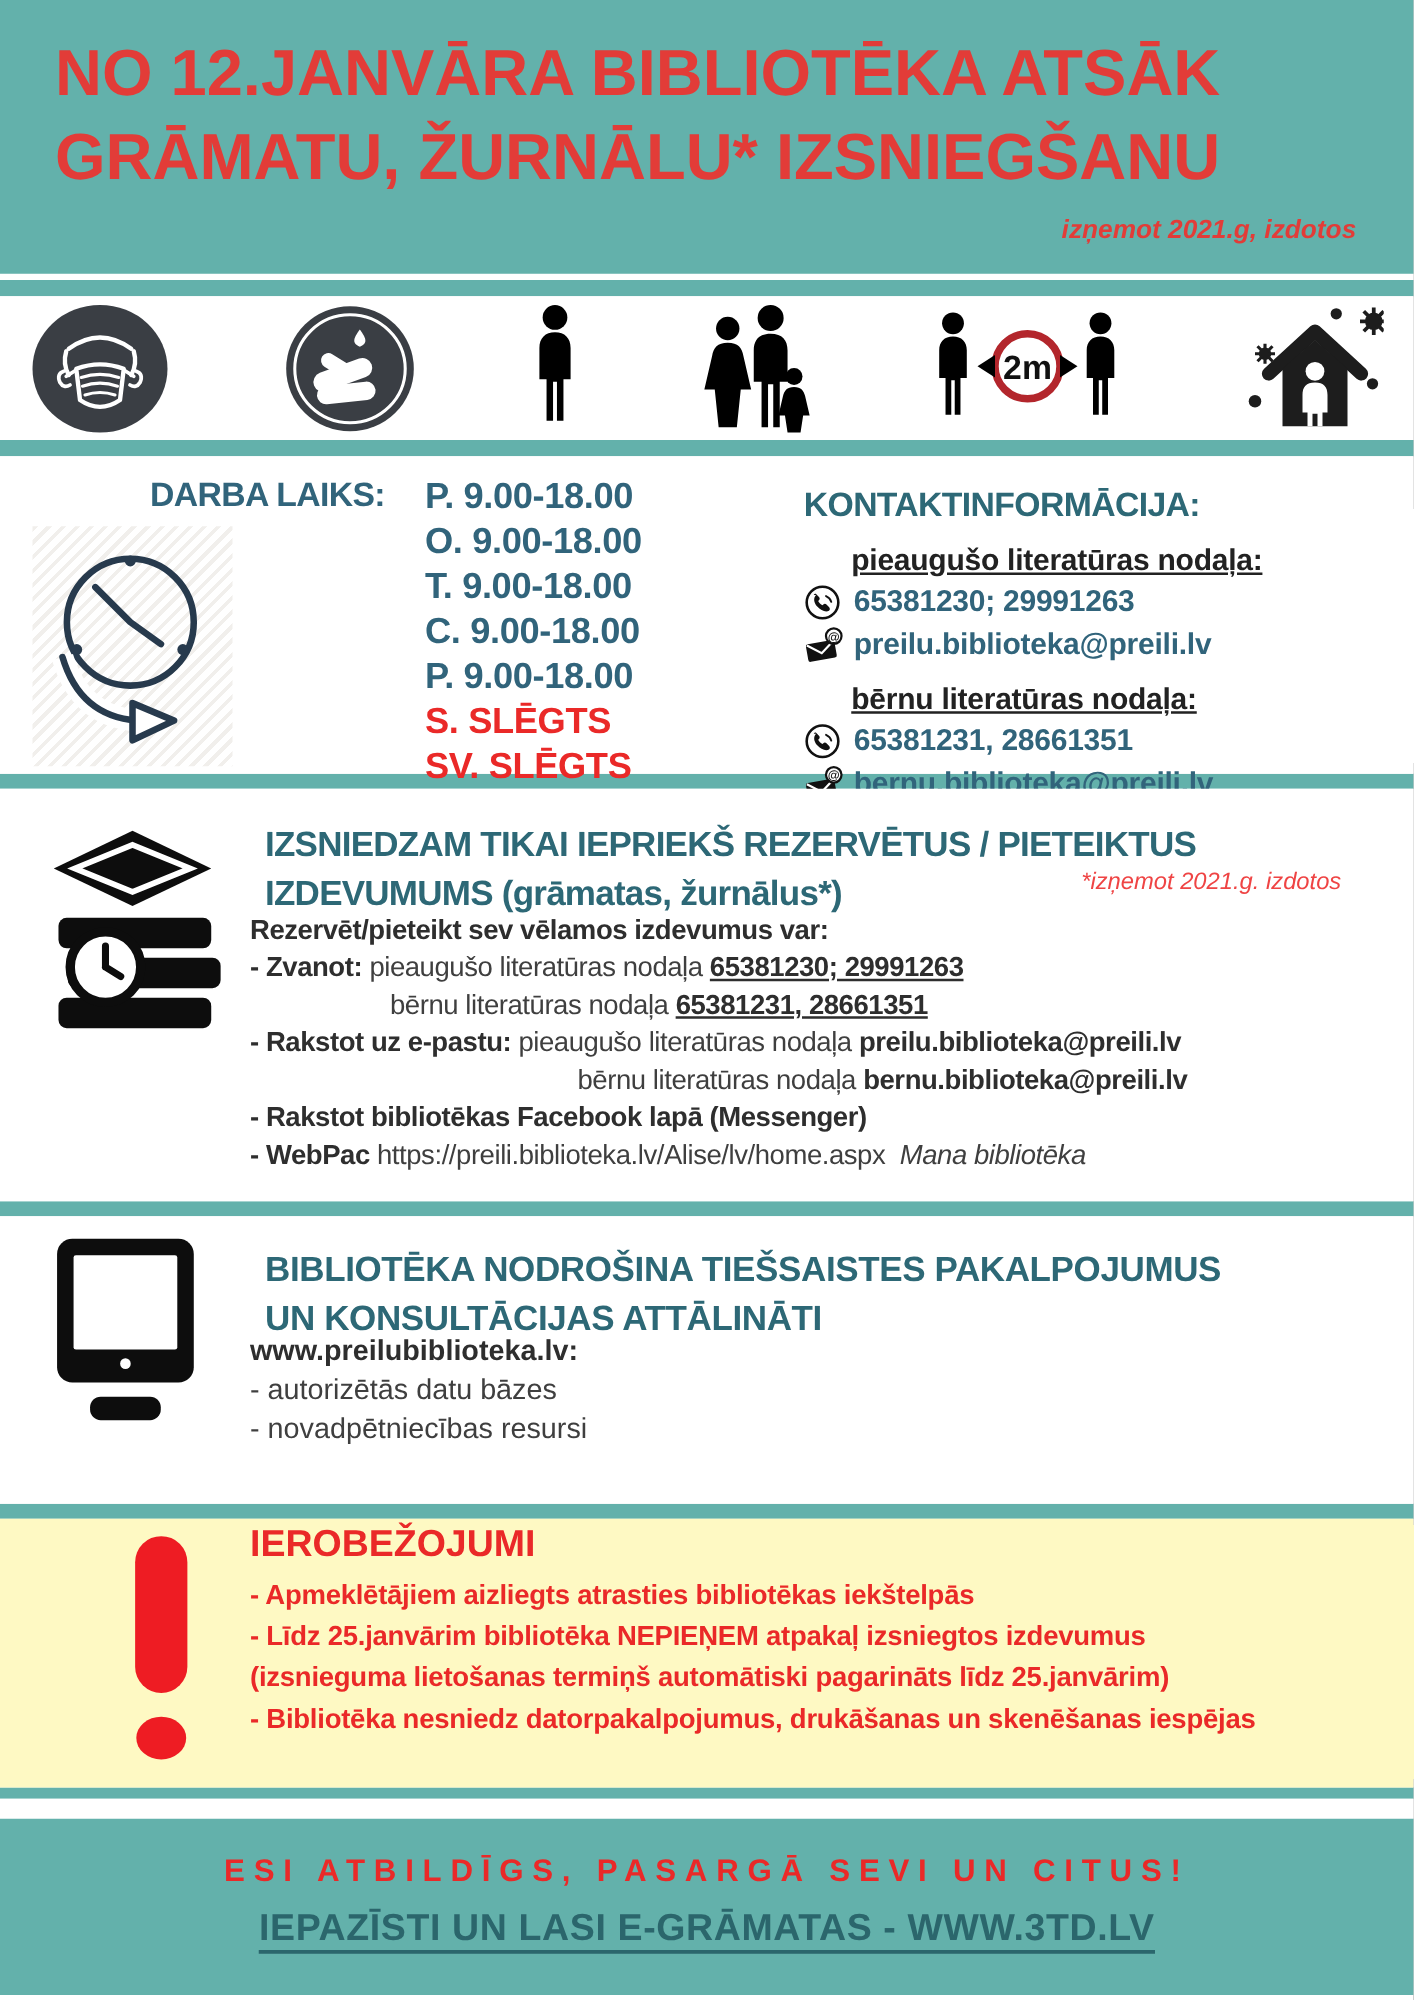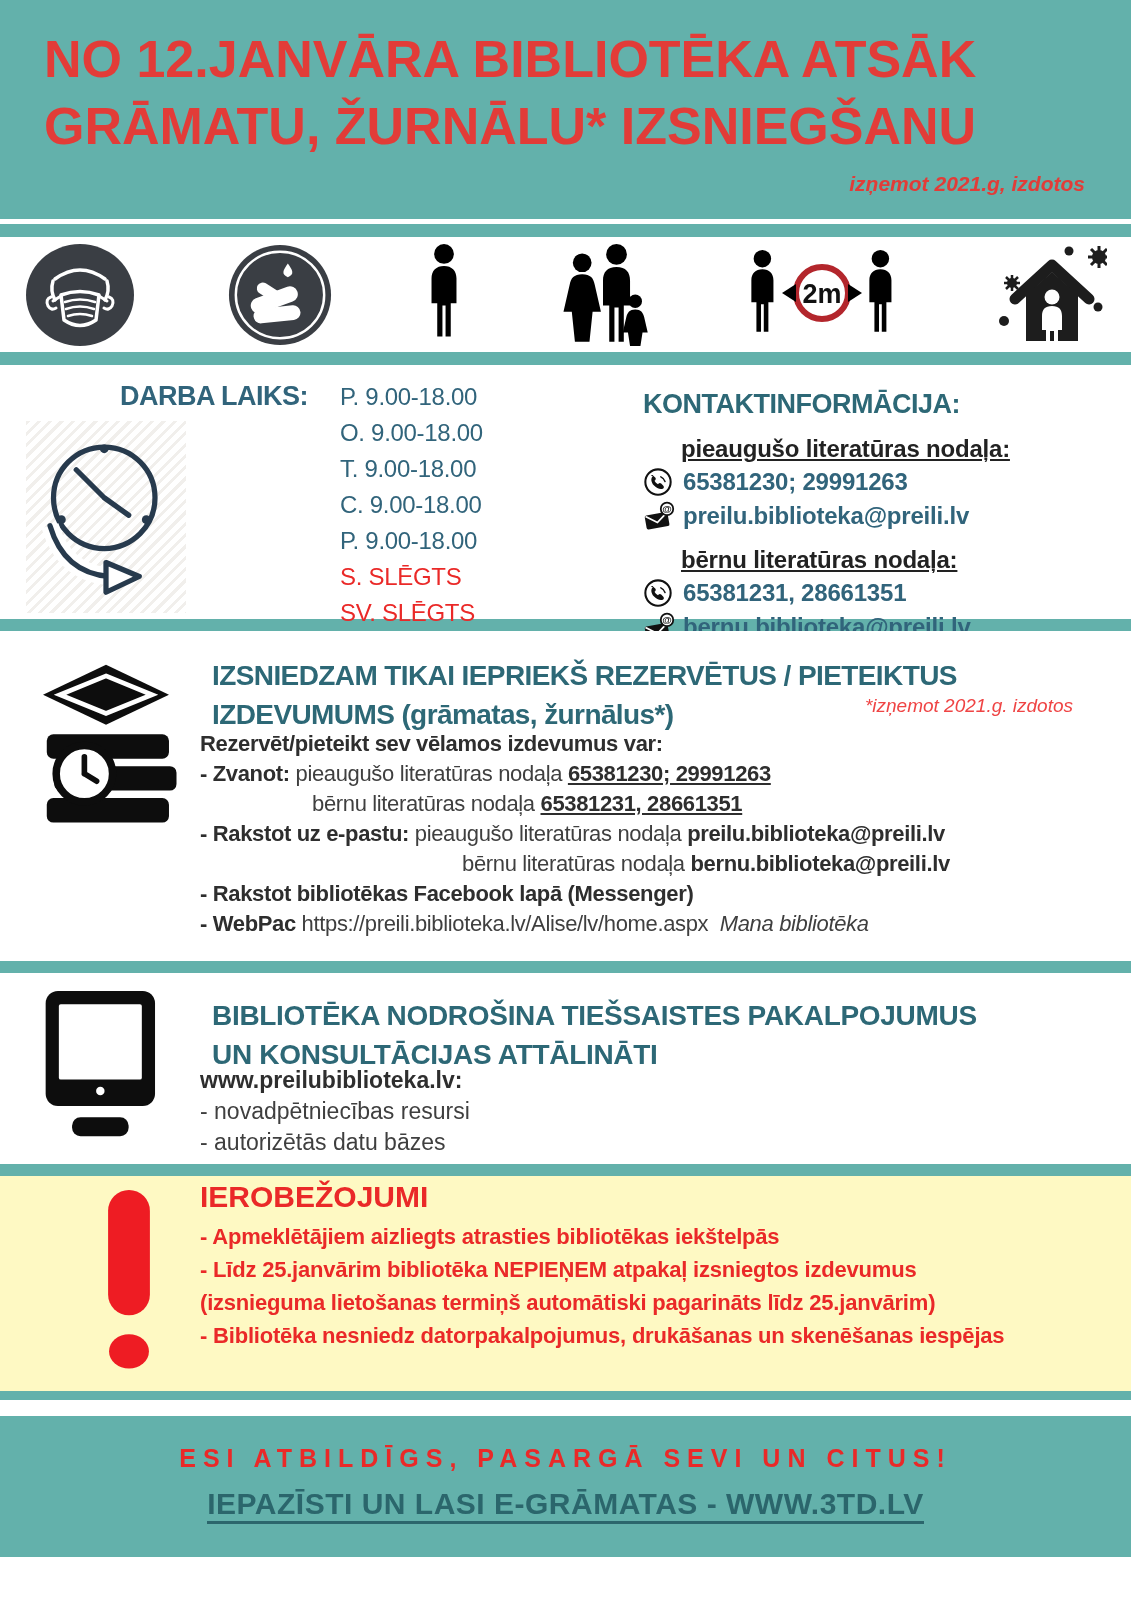--- a/index.html
+++ b/index.html
@@ -28,21 +28,21 @@
     justify-content:space-between;padding:0 24px;}
   .sicon{display:flex;align-items:center;justify-content:center;}
   
   .hours-sec{height:254px;position:relative;background:#fff;}
   .clock-box{position:absolute;left:26px;top:56px;width:160px;height:192px;
     background:repeating-linear-gradient(135deg,#f1efec 0 3px,#ffffff 3px 8px);
     display:flex;align-items:center;justify-content:center;}
   .hours-label{position:absolute;left:120px;top:16px;font-size:27px;font-weight:bold;
     color:var(--hours-text);letter-spacing:-0.5px;}
   .hours-list{position:absolute;left:340px;top:14px;}
-  .hours-row{font-size:24px;font-weight:normal;color:var(--hours-text);line-height:36px;
+  .hours-row{font-size:29px;font-weight:bold;color:var(--hours-text);line-height:36px;
     letter-spacing:-0.3px;}
   .hours-row.closed{color:var(--red);}
   .contacts{position:absolute;left:643px;top:24px;width:478px;}
   .contacts-title{font-size:27px;font-weight:bold;color:var(--teal-dark-text);letter-spacing:-0.5px;}
   .contact-block{margin-top:15px;}
   .contact-heading{margin-left:38px;font-size:24px;font-weight:bold;color:#222;
     text-decoration:underline;letter-spacing:-0.2px;}
   .contact-row{display:flex;align-items:center;margin-top:3px;height:31px;}
   .cicon{width:32px;display:flex;align-items:center;}
   .ctext{margin-left:8px;font-size:24px;font-weight:bold;color:var(--hours-text);letter-spacing:-0.2px;}
@@ -55,21 +55,21 @@
   .note{position:absolute;right:58px;top:64px;font-size:19px;font-style:italic;color:#ef4444;}
   .reserve-body{position:absolute;left:200px;top:98px;font-size:22px;color:var(--body-text);
     letter-spacing:-0.35px;}
   .rb-line{margin:0;line-height:30px;white-space:pre;}
   .b{font-weight:bold;color:#2e2e2e;}
   .u{font-weight:bold;color:#2e2e2e;text-decoration:underline;}
   .it{font-style:italic;}
   .ind1{padding-left:112px;}
   .ind2{padding-left:262px;}
   
-  .online-sec{height:191px;position:relative;background:#fff;}
+  .online-sec{height:230px;position:relative;background:#fff;}
   .monitor-box{position:absolute;left:40px;top:16px;}
   .online-sec .sec-heading{top:12px;letter-spacing:-0.3px;}
   .online-body{position:absolute;left:200px;top:92px;font-size:23px;color:var(--body-text);}
   .ob-line{margin:0;line-height:31px;}
   
   .restrict-sec{height:215px;position:relative;background:#fef9c3;}
   .excl-box{position:absolute;left:100px;top:12px;}
   .restrict-heading{position:absolute;left:200px;top:4px;margin:0;font-size:30px;
     font-weight:bold;color:var(--red);}
   .restrict-body{position:absolute;left:200px;top:44px;}
@@ -304,22 +304,22 @@
         <rect x="6" y="2" width="116" height="122" rx="13" fill="#0d0d0d"></rect>
         <rect x="20" y="16" width="88" height="80" rx="2" fill="#fff"></rect>
         <circle cx="64" cy="108" r="4.5" fill="#fff"></circle>
         <rect x="34" y="136" width="60" height="20" rx="9" fill="#0d0d0d"></rect>
       </svg>
     </div>
     <h2 class="sec-heading"><span>BIBLIOTĒKA NODROŠINA TIEŠSAISTES PAKALPOJUMUS</span><br>
       <span>UN KONSULTĀCIJAS ATTĀLINĀTI</span></h2>
     <div class="online-body">
       <p class="ob-line b">www.preilubiblioteka.lv:</p>
+      <p class="ob-line">- autorizētās datu bāzes</p>
       <p class="ob-line">- novadpētniecības resursi</p>
-      <p class="ob-line">- autorizētās datu bāzes</p>
     </div>
   </section>
 
   <div class="divider"></div>
 
   <section class="restrict-sec">
     <div class="excl-box">
       <svg width="58" height="190" viewBox="0 0 60 200">
         <rect x="8" y="2" width="44" height="132" rx="22" fill="#ee1c23"></rect>
         <ellipse cx="30" cy="172" rx="21" ry="18" fill="#ee1c23"></ellipse>

